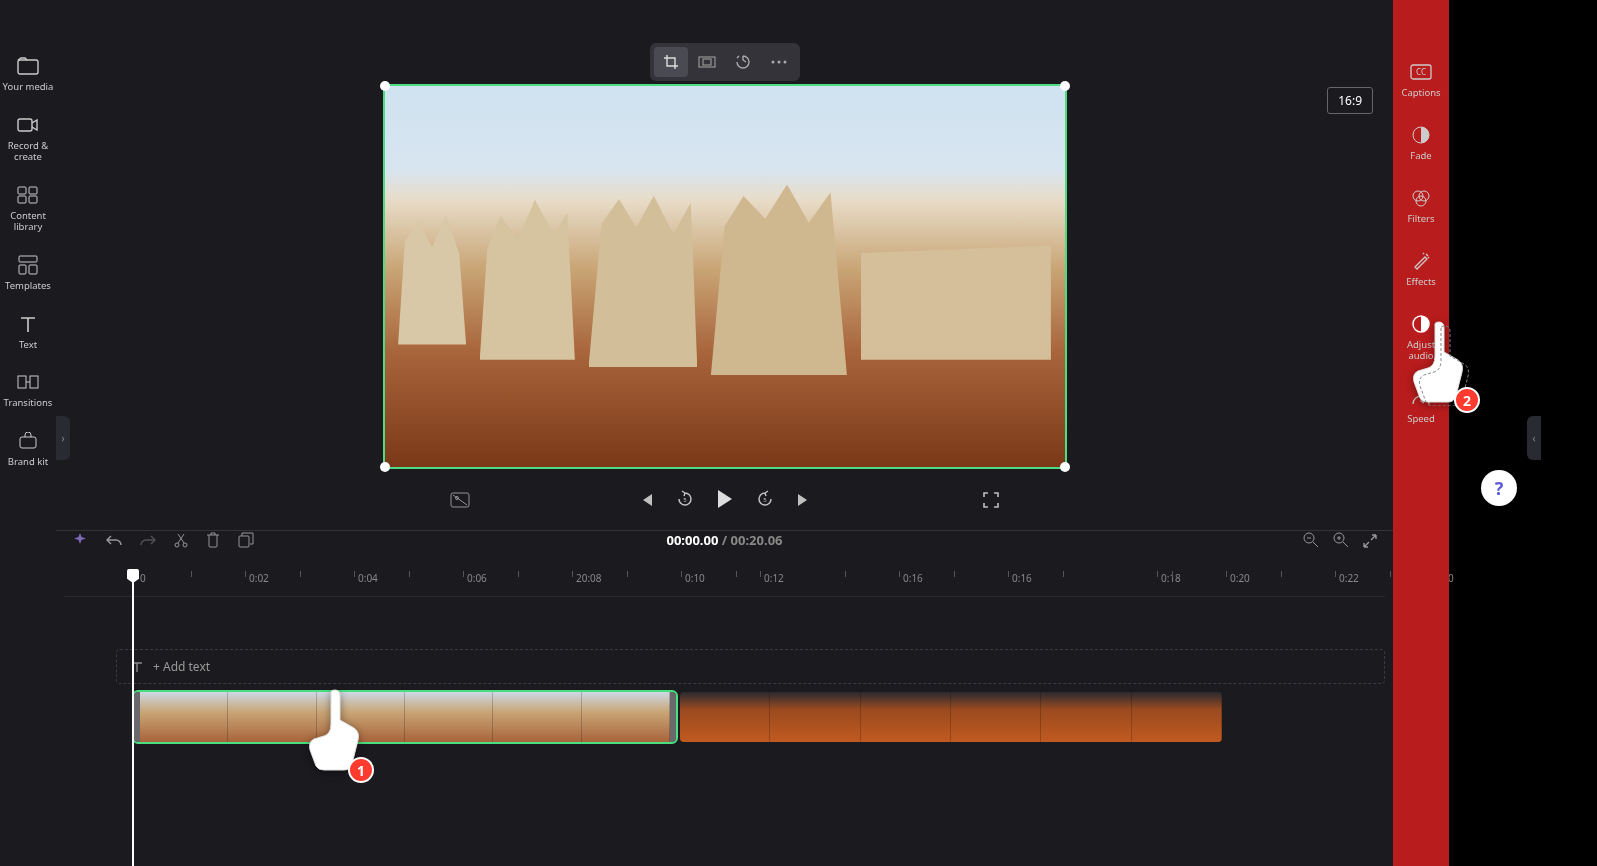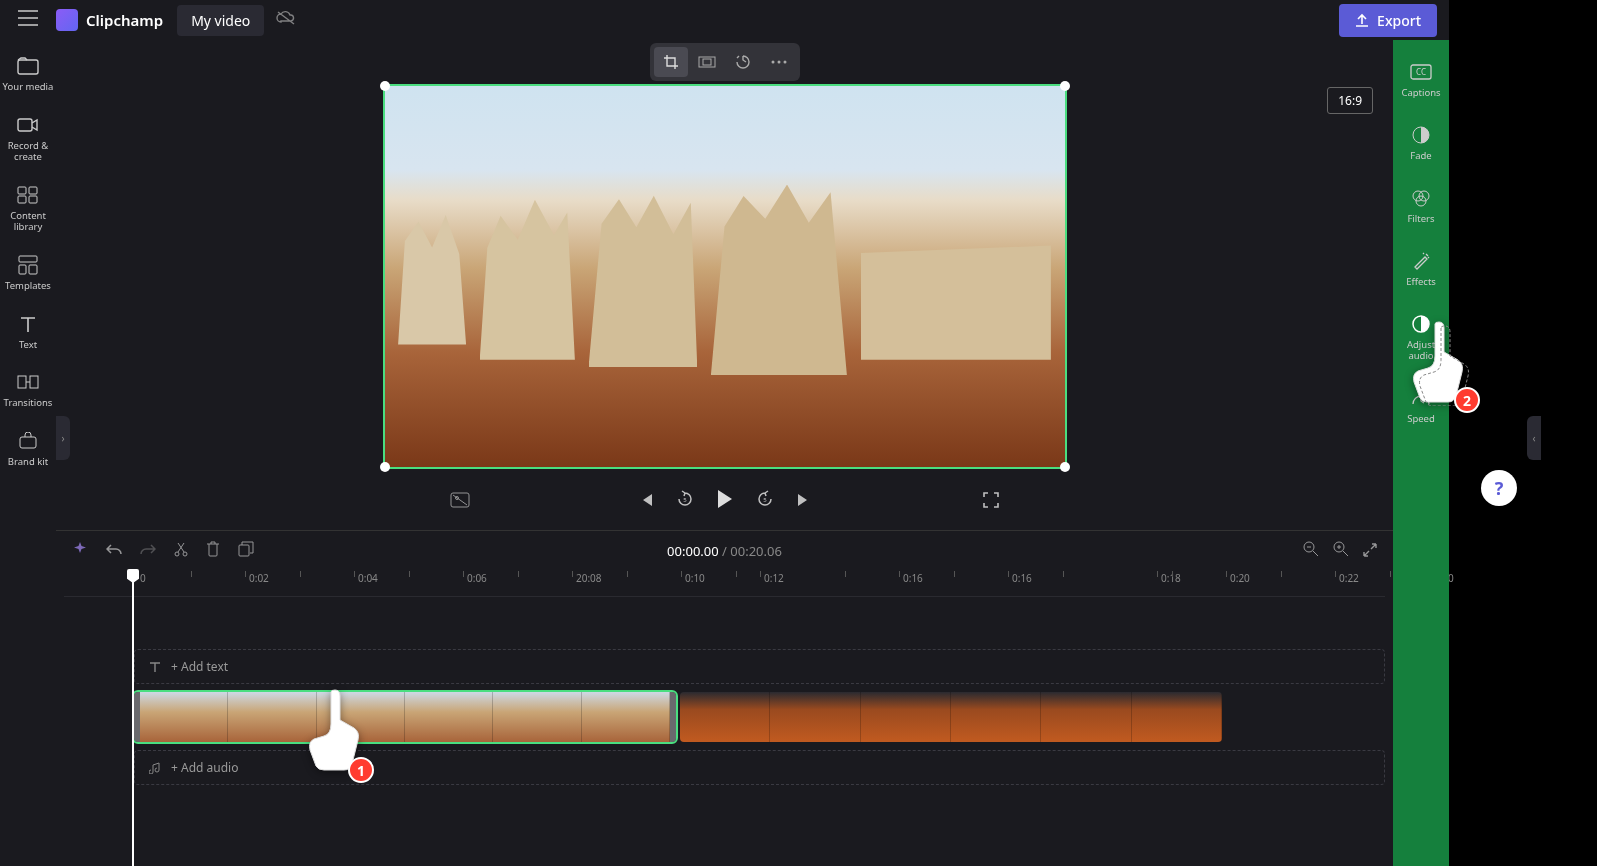--- a/index.html
+++ b/index.html
@@ -36,26 +36,26 @@
 .h-tl { top: -5px; left: -5px; } .h-tr { top: -5px; right: -5px; } .h-bl { bottom: -5px; left: -5px; } .h-br { bottom: -5px; right: -5px; }
 
 .aspect-badge { position: absolute; top: 58px; right: 20px; border: 1px solid #666; padding: 4px 10px; font-size: 12px; border-radius: 3px; }
 
 .playback { display: flex; align-items: center; justify-content: center; gap: 22px; padding: 10px 0 16px; position: relative; }
 .playback .pbtn { cursor: pointer; opacity: .85; }
 .pb-left { position: absolute; left: 394px; }
 .pb-right { position: absolute; right: 394px; }
 
 
-.right-sidebar { width: 56px; background: #15803d; padding-top: 50px; display: flex; flex-direction: column; align-items: center; gap: 4px; position: relative; }
+.right-sidebar { width: 56px; background: #b91c1c; padding-top: 50px; display: flex; flex-direction: column; align-items: center; gap: 4px; position: relative; }
 .right-sidebar .side-item { padding: 10px 2px; }
 
 
 .timeline-area { height: 336px; background: #1a1a1f; border-top: 1px solid #333; display: flex; flex-direction: column; }
-.timeline-toolbar { height: 40px; display: flex; align-items: center; padding: 0 16px; gap: 18px; position: relative; }
+.timeline-toolbar { height: 40px; display: flex; align-items: flex-start; padding: 0 16px; gap: 18px; position: relative; font-weight: bold; }
 .timeline-toolbar .ticon { opacity: .7; cursor: pointer; }
 .time-display { position: absolute; left: 50%; transform: translateX(-50%); font-size: 13px; }
 .time-display .dur { color: #888; }
 .zoom-ctrls { margin-left: auto; display: flex; gap: 14px; }
 
 .ruler { height: 26px; position: relative; border-bottom: 1px solid #2a2a30; margin: 0 8px; }
 .tick { position: absolute; top: 0; font-size: 10px; color: #888; }
 .tick::before { content: ''; position: absolute; top: 0; left: -4px; width: 1px; height: 6px; background: #555; }
 .playhead-line { position: absolute; top: 0; left: 76px; width: 2px; height: 300px; background: #fff; z-index: 5; }
 .playhead { position: absolute; top: -2px; left: 71px; width: 12px; height: 14px; background: #fff; border-radius: 2px 2px 0 0; z-index: 6; clip-path: polygon(0 0, 100% 0, 100% 70%, 50% 100%, 0 70%); }
@@ -81,43 +81,20 @@
 .pointer .badge { position: absolute; width: 26px; height: 26px; background: #ff3b2f; border: 2px solid #fff; border-radius: 50%; color: #fff; font-weight: bold; display: flex; align-items: center; justify-content: center; font-size: 14px; }
 
 
 .formation { position: absolute; background: #d4b896; }
 </style>
 </head>
 <body>
 
 <div class="app">
 
-  <div class="header">
-    <div class="hamburger">
-      <svg width="20" height="16" viewBox="0 0 20 16">
-          <path d="M0 1h20M0 8h20M0 15h20" stroke="#ccc" stroke-width="1.6"></path>
-        </svg>
-    </div>
-    <div class="logo-wrap">
-      <div class="logo-icon"></div>
-      <span class="logo-text">Clipchamp</span>
-    </div>
-    <div class="proj-name">My video</div>
-    <div class="cloud-off">
-      <svg width="20" height="16" viewBox="0 0 20 16">
-          <path d="M5 12a4 4 0 010-8 5 5 0 019 1 3 3 0 011 6H5z M2 2l16 12" stroke="#aaa" stroke-width="1.4" fill="none"></path>
-        </svg>
-    </div>
-    <div class="export-btn">
-      <svg width="14" height="14" viewBox="0 0 14 14">
-          <path d="M7 11V2M3 6l4-4 4 4M1 13h12" stroke="#fff" stroke-width="1.6" fill="none"></path>
-        </svg>
-      <span>Export</span>
-    </div>
-  </div>
 
   <div class="left-sidebar">
     <div class="side-item">
       <div class="side-ico">
           <svg width="22" height="18" viewBox="0 0 22 18">
             <rect x="1" y="3" width="20" height="14" rx="2" stroke="#ccc" fill="none" stroke-width="1.4"></rect>
             <path d="M1 3l3-2h4l2 2" stroke="#ccc" fill="none" stroke-width="1.4"></path>
           </svg>
         </div>
       <span class="lbl">Your media</span>
@@ -328,21 +305,21 @@
             <div class="tick" style="left: 1220.5px;"></div>
             <div class="tick" style="left: 1275px;">0:22</div>
             <div class="tick" style="left: 1329.5px;"></div>
             <div class="tick" style="left: 1384px;">0</div>
           </div>
         <div class="playhead"></div>
         <div class="playhead-line"></div>
 
         <div class="tracks">
           <div style="height:38px"></div>
-          <div class="track-lane" style="margin-left:70px;">
+          <div class="track-lane" style="margin-left:52px;">
             <svg width="12" height="12" viewBox="0 0 12 12">
                 <path d="M1 2h10M6 2v9" stroke="#888" stroke-width="1.4"></path>
               </svg>
             <span>+ Add text</span>
           </div>
           <div class="clip-track">
             <div class="clip sel" style="width:542px;">
               <div class="grab"></div>
               <div class="thumb"></div>
                 <div class="thumb"></div>
@@ -353,26 +330,20 @@
               <div class="grab"></div>
             </div>
             <div class="clip clip2" style="width:542px;">
               <div class="thumb"></div>
                 <div class="thumb"></div>
                 <div class="thumb"></div>
                 <div class="thumb"></div>
                 <div class="thumb"></div>
                 <div class="thumb"></div>
             </div>
-          </div>
-          <div class="track-lane" style="margin-left:70px;">
-            <svg width="12" height="12" viewBox="0 0 12 12">
-                <path d="M4 3v7a2 2 0 11-2-2M4 3l6-2v7a2 2 0 11-2-2" stroke="#888" fill="none"></path>
-              </svg>
-            <span>+ Add audio</span>
           </div>
         </div>
       </div>
     </div>
   </div>
 
   <div class="expand-tab right">‹</div>
 
   <div class="right-sidebar">
     <div class="side-item">

